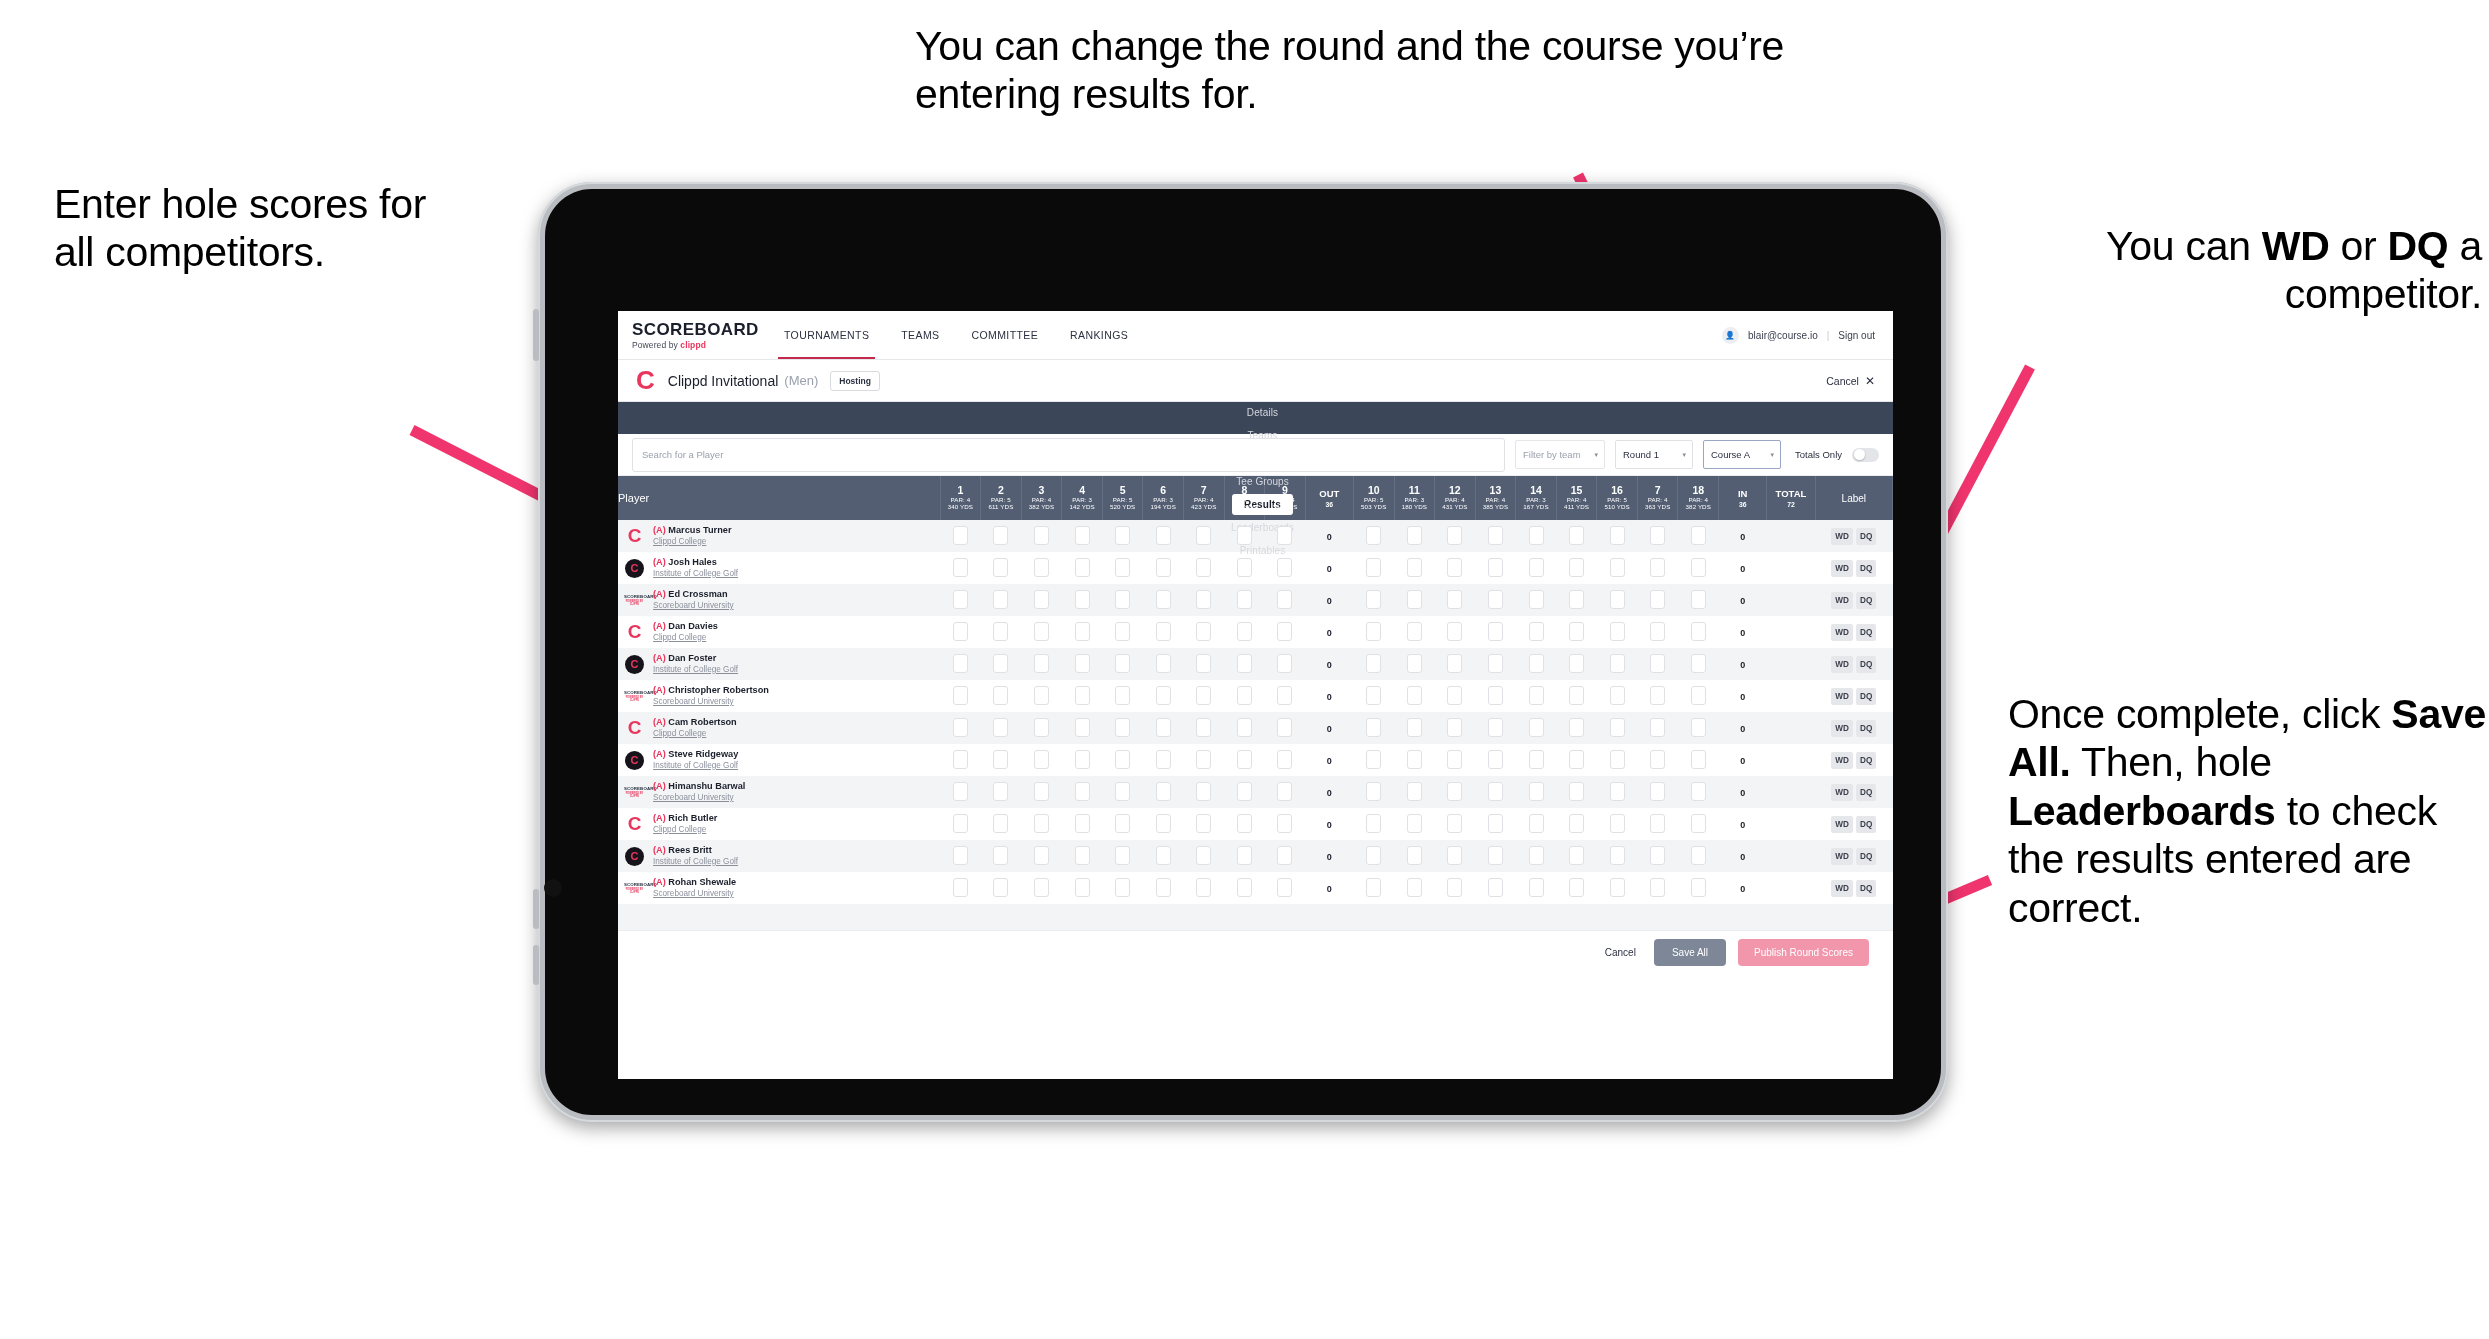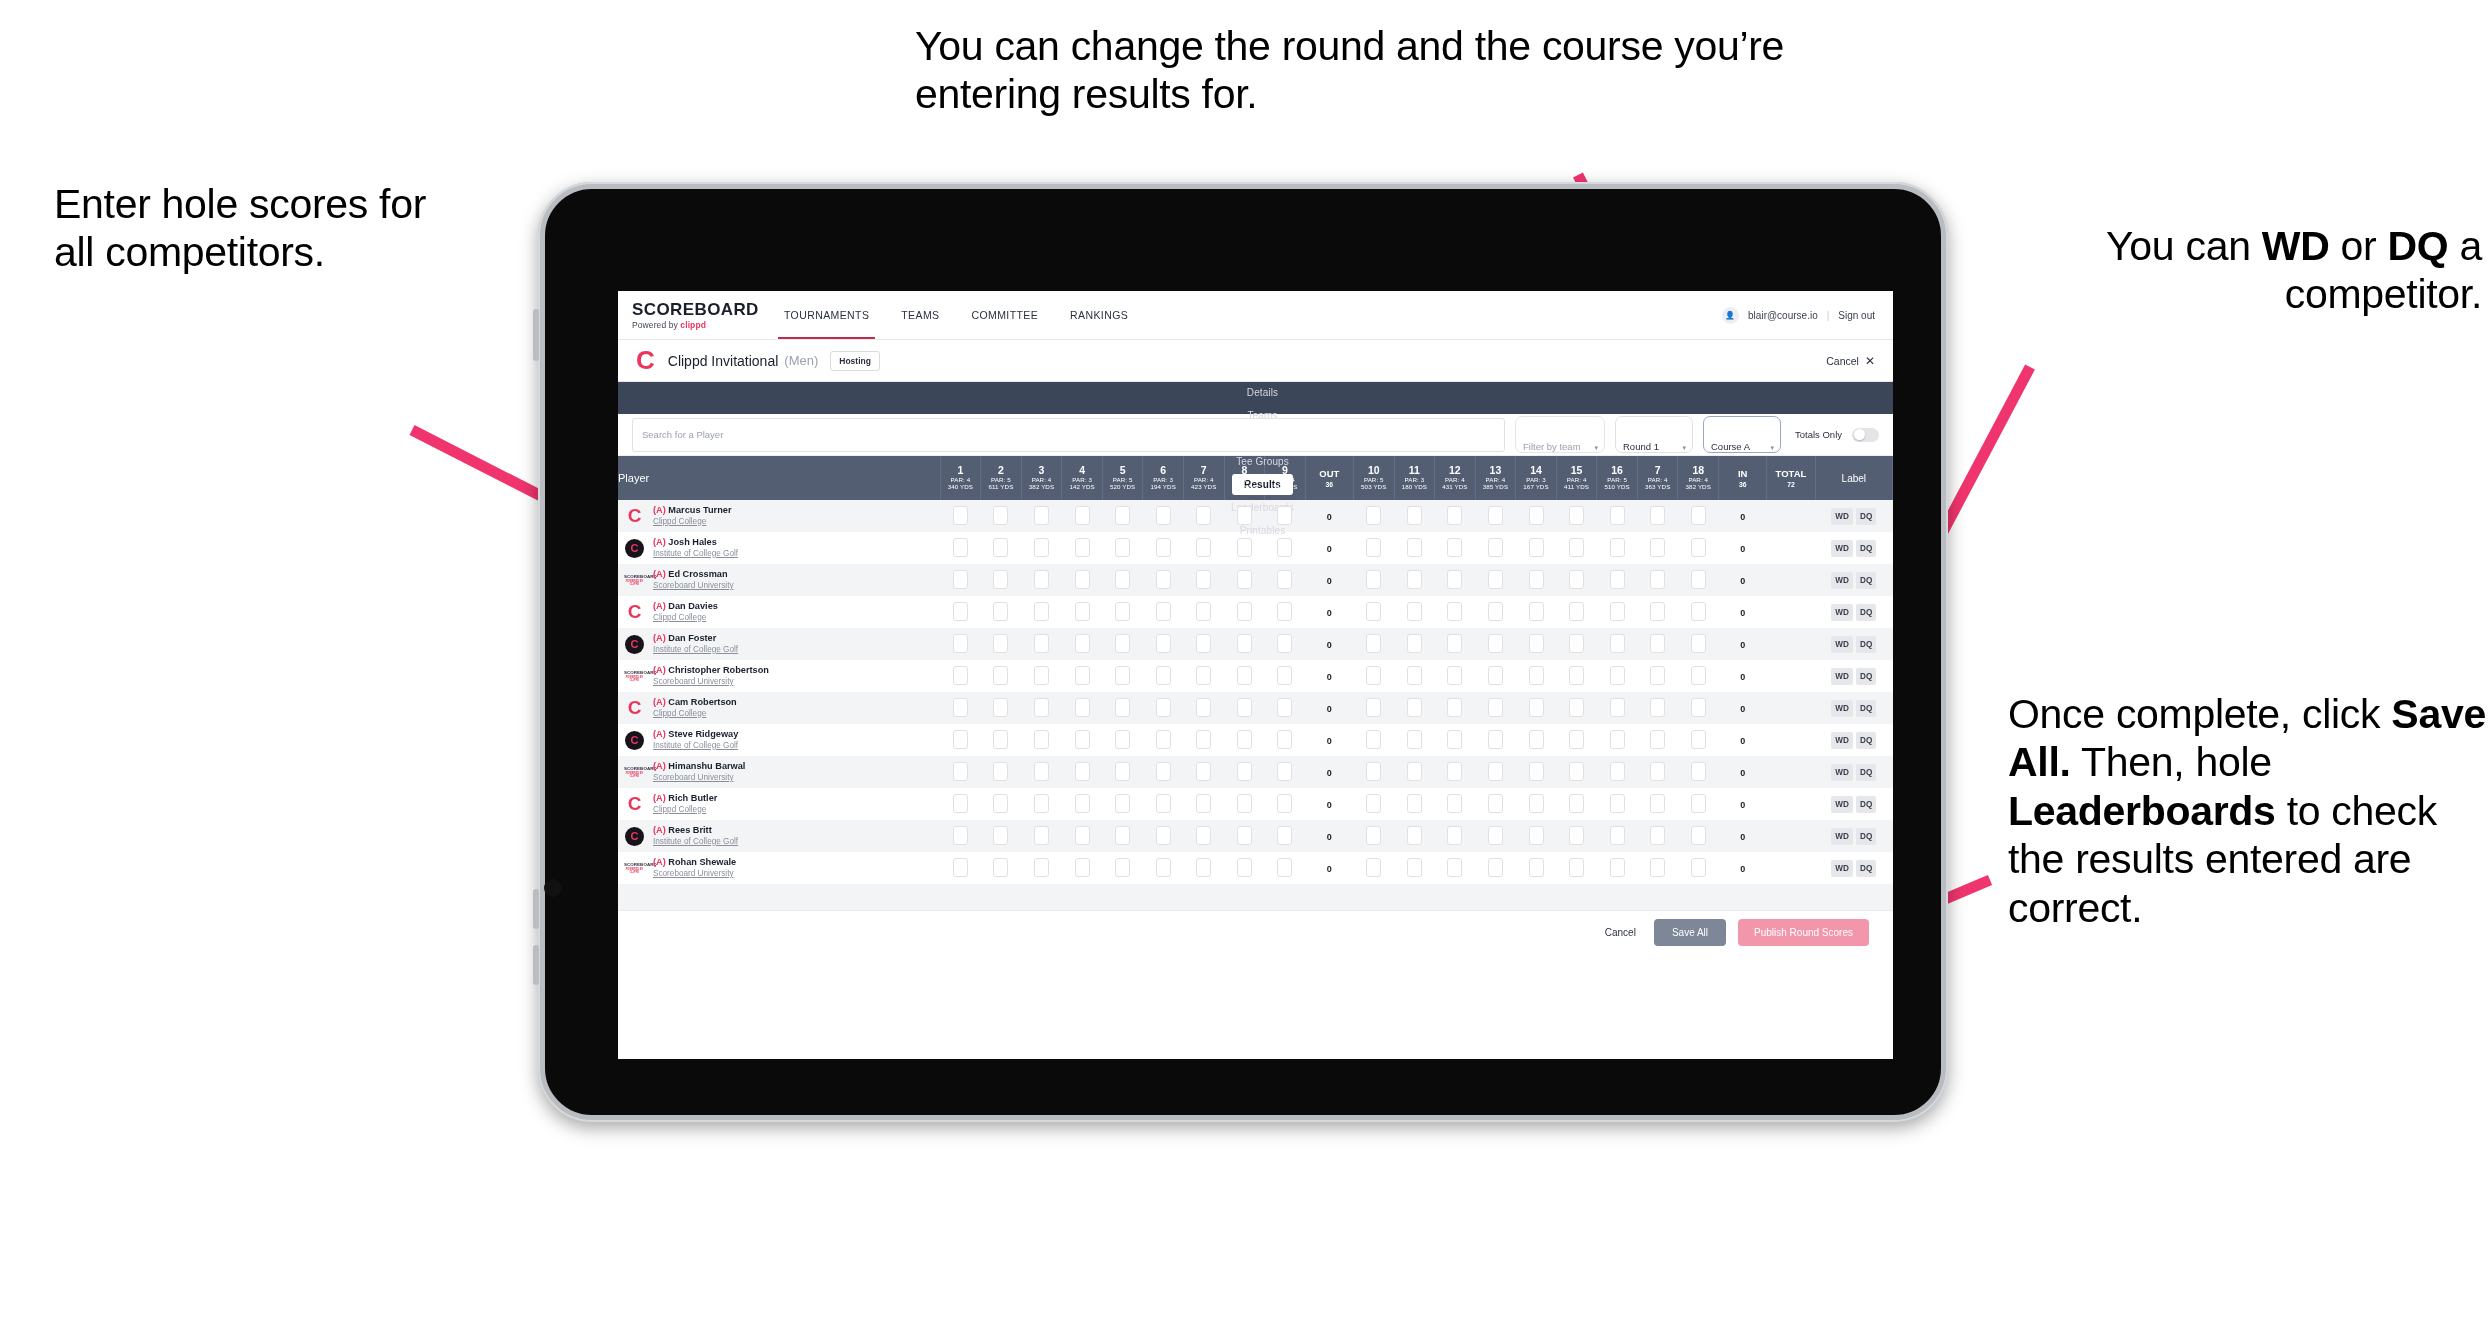--- a/index.html
+++ b/index.html
@@ -52,21 +52,21 @@
   #vol2 { top:350px; height:36px; }
   #vol4 { top:430px; height:36px; }
   .cam-dot {
     position:absolute; left:-2px; width:18px; height:18px;
     border-radius:50%; background:#111;
   }
 
   
   #screen {
     position: absolute;
-    left: 73px; top: 102px;
+    left: 73px; top: 122px;
     width: 1275px; height: 768px;
     background: #ffffff;
     overflow: hidden;
     font-size: 11px;
   }
 
   
   .topnav {
     height: 49px; background:#fff; display:flex; align-items:center;
     border-bottom:1px solid #e6e7ea; padding-left:14px;
@@ -136,23 +136,23 @@
   .filterbar {
     height:42px; background:#fff; display:flex; align-items:center;
     padding:0 14px; gap:10px; border-bottom:1px solid #edeef1;
   }
   .search-input {
     flex:1; height:23px; border:1px solid #dfe1e5; border-radius:3px;
     font-size:9.5px; color:#9aa0ad; padding:16px 9px; display:flex; align-items:center;
     background:#fff;
   }
   .sel {
-    height:37px; border:1px solid #dfe1e5; border-radius:7px; min-width:78px;
+    height:29px; border:1px solid #dfe1e5; border-radius:2px; min-width:78px;
     font-size:9.5px; color:#2b3040; padding:0 7px; display:flex;
-    align-items:flex-end; justify-content:space-between; gap:8px; cursor:pointer;
+    align-items:center; justify-content:space-between; gap:8px; cursor:pointer;
     background:#fff;
   }
   .sel.muted { color:#9aa0ad; min-width:90px; border-color:#e4e6ea;}
   .sel.focused { border-color:#9aa7c4; }
   .sel .chev { font-size:7px; color:#8a8f9b; letter-spacing:-1px;}
   .toggle-label { font-size:9.5px; color:#2b3040; margin-left:4px;}
   .toggle {
     width:27px; height:14px; border-radius:9px; background:#e3e5e9;
     position:relative; cursor:pointer;
   }

